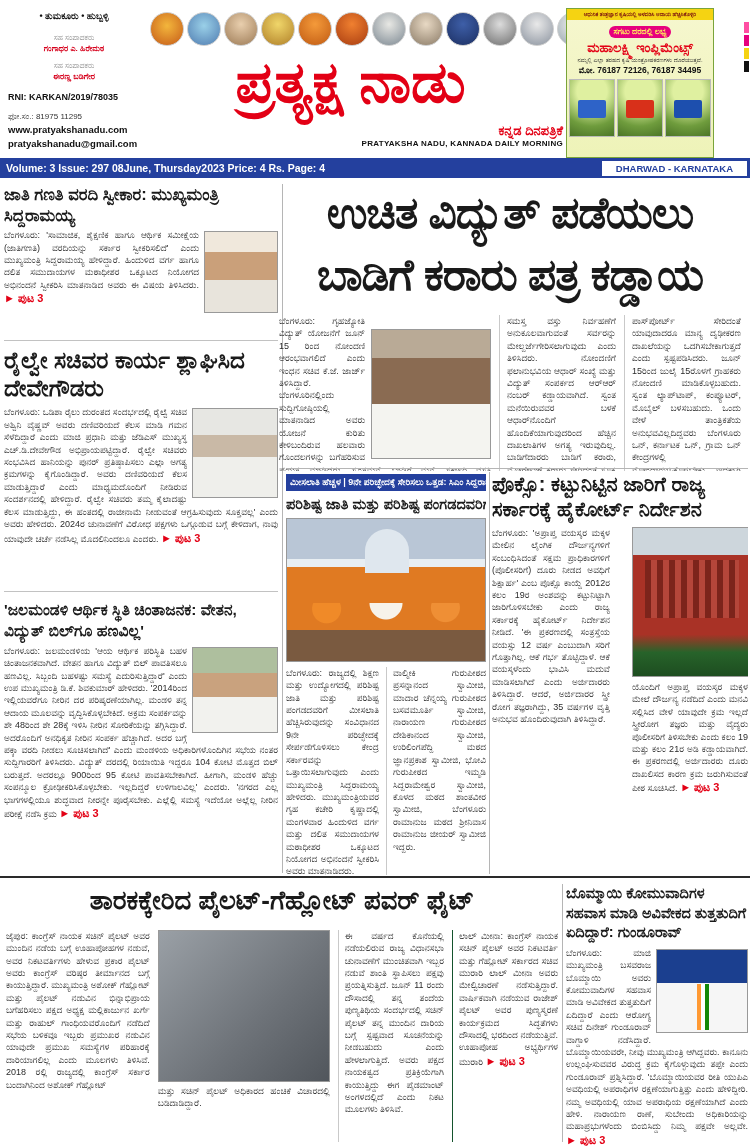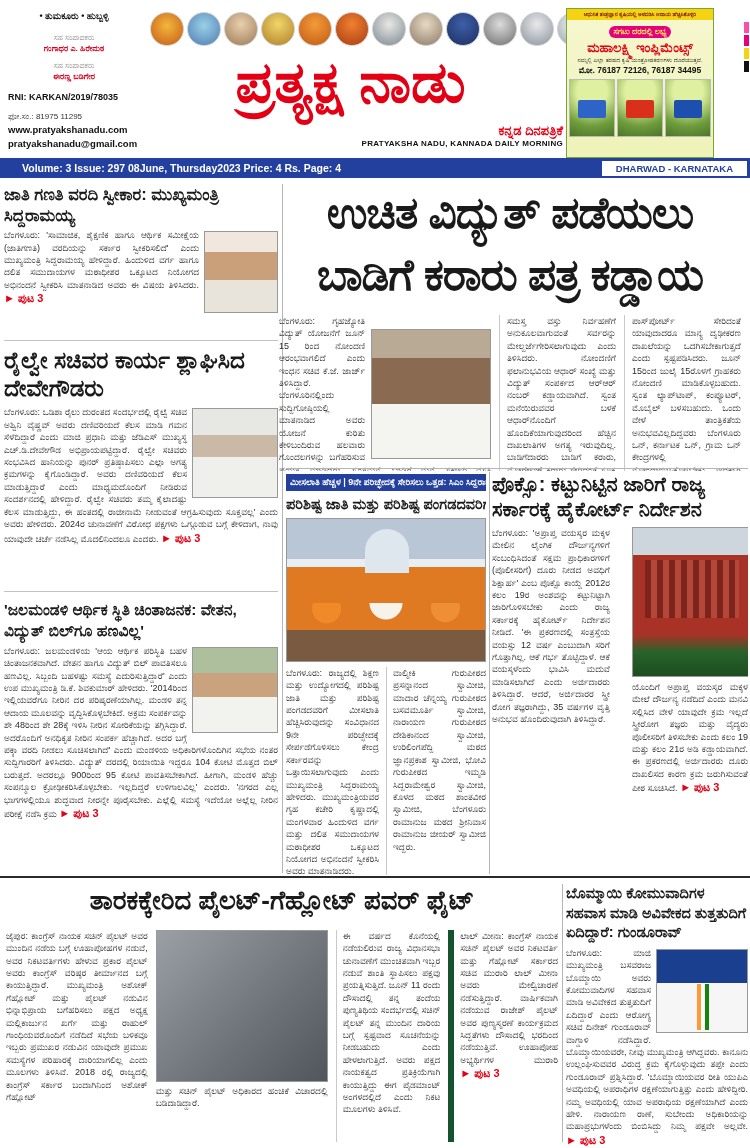--- a/index.html
+++ b/index.html
@@ -35,21 +35,21 @@
   .ad-img::after{content:"";position:absolute;left:8px;top:20px;width:28px;height:18px;border-radius:2px;}
   .ad-img.i1::after{background:#2e63c8;}
   .ad-img.i2::after{background:#d8301a;}
   .ad-img.i3::after{background:#1d4fae;}
   .colorbar{position:absolute;left:744px;top:22px;width:5px;}
   .colorbar div{height:11px;margin-bottom:2px;}
   
   .infobar{position:absolute;left:0;top:158px;width:750px;height:20px;background:#24409e;
            display:flex;align-items:center;color:#fff;font-weight:bold;}
   .ib-kn{font-size:10.5px;padding-left:10px;white-space:nowrap;}
-  .ib-en{font-size:10.5px;padding-left:22px;white-space:nowrap;}
+  .ib-en{font-size:10.5px;padding-left:6px;white-space:nowrap;}
   .ib-place{margin-left:auto;margin-right:3px;background:#fff;color:#24409e;font-size:9.5px;
             padding:2px 14px;white-space:nowrap;}
   
   .bodytext{font-size:9px;line-height:1.38;text-align:justify;color:#2b2b2b;overflow:hidden;}
   .pg{color:#e30015;font-weight:bold;font-size:11px;white-space:nowrap;}
   .photo{background:#c8c8c8;border:1px solid #999;}
   h1,h2,h3{margin:0;padding:0;}
   
   .leftcol{position:absolute;left:4px;top:184px;width:274px;border-right:1px solid #b5b5b5;padding-right:4px;}
   .la1-h{font-size:16.5px;font-weight:bold;line-height:1.25;}
@@ -95,21 +95,21 @@
   
   .bdiv{position:absolute;left:0;top:876px;width:750px;border-top:2px solid #2a2a2a;}
   
   .bl{position:absolute;left:6px;top:884px;width:552px;border-right:1px solid #b5b5b5;padding-right:4px;}
   .bl-h{font-size:26px;font-weight:900;text-align:center;line-height:1.3;white-space:nowrap;}
   .bl-cols{display:flex;gap:8px;margin-top:12px;height:212px;}
   .bl-c1{width:148px;}
   .bl-cm{width:172px;}
   .bl-cm .photo{width:170px;height:150px;background:linear-gradient(135deg,#9aa0a6,#6d7278 60%,#51565c);}
   .bl-c3{width:102px;border-left:1px solid #c9c9c9;padding-left:6px;}
-  .bl-c4{width:102px;border-left:6px solid #14532d;padding-left:6px;}
+  .bl-c4{width:102px;border-left:1px solid #14532d;padding-left:6px;}
   
   .br{position:absolute;left:566px;top:884px;width:182px;}
   .br-h{font-size:14.5px;font-weight:bold;line-height:1.35;}
   .br-photo{float:right;width:90px;height:82px;margin:2px 0 3px 5px;
      background:linear-gradient(#1b3f8f 0 40%,#f6f6f6 40%);position:relative;}
   .br-photo::after{content:"";position:absolute;left:34px;top:34px;width:22px;height:46px;
      background:linear-gradient(90deg,#f6f6f6 0 6px,#ff9933 6px 10px,#ffffff 10px 14px,#138808 14px 18px,#f6f6f6 18px);}
   .br-body{margin-top:4px;height:212px;}
   
   .ph-sidda{background:linear-gradient(#f0e8dc 0 25%,#caa07a 25% 60%,#e8e4dc 60%);}

